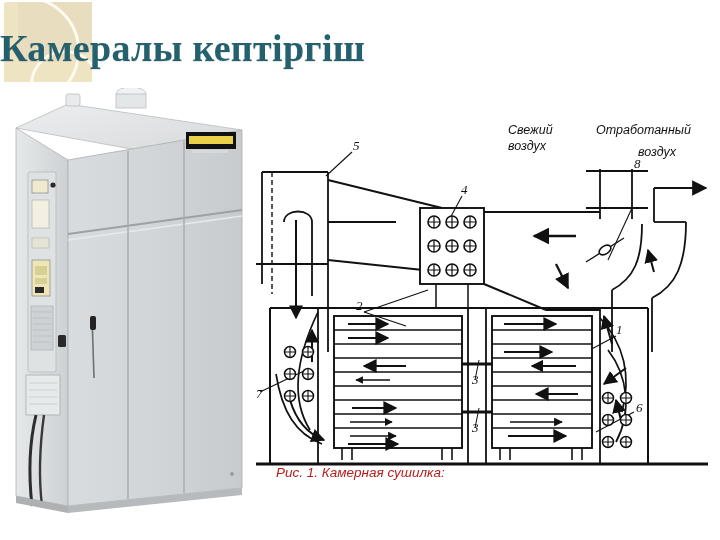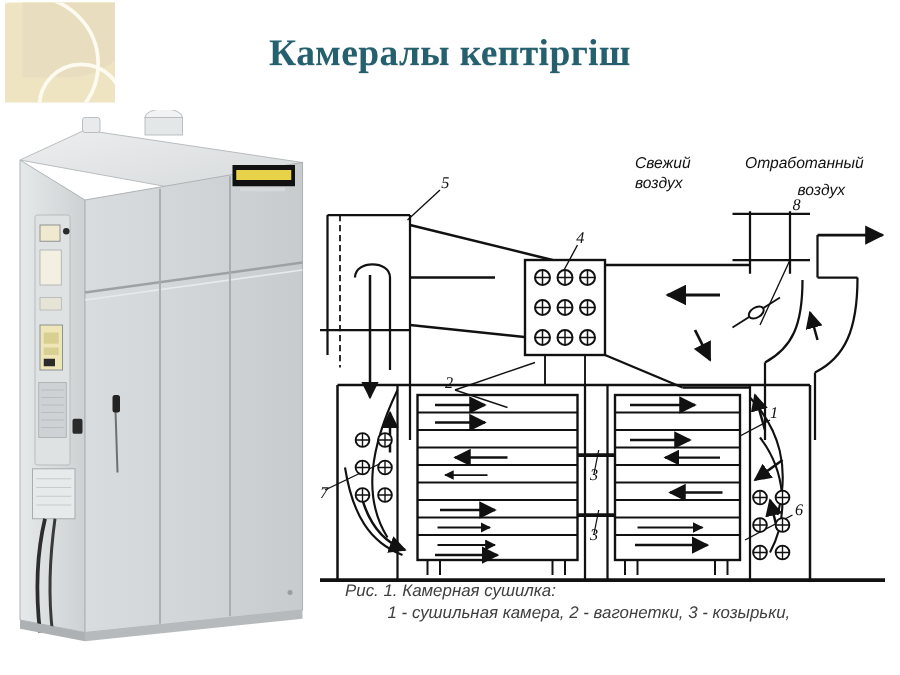--- a/index.html
+++ b/index.html
@@ -45,24 +45,23 @@
     background: #e6dcbe;
     border-radius: 0 0 60% 0;
     opacity: .85;
   }
 
   
   #page-title {
     position: absolute;
     left: 0; top: 26px;
     width: 720px;
-    text-align: center;
     font-family: "Liberation Serif", serif;
     font-weight: bold;
-    font-size: 30px;
+    font-size: 38px;
     letter-spacing: .3px;
     color: #24606e;
     text-shadow: 0 1px 0 rgba(0,0,0,.10);
   }
 
   
   #dryer-photo {
     position: absolute;
     left: 6px; top: 88px;
     width: 244px; height: 432px;
@@ -77,21 +76,21 @@
   }
   #schematic svg { display:block; }
 
   
   #figure-caption {
     position: absolute;
     left: 258px; top: 464px;
     width: 458px;
     font-family: "Liberation Sans", sans-serif;
     font-size: 13.5px;
-    color: #404040;
+    color: #b91c1c;
     line-height: 17px;
     font-style: italic;
   }
   #figure-caption .cap-line-1 { display:block; padding-left: 18px; }
   #figure-caption .cap-line-2 { display:block; padding-left: 52px; }
   #figure-caption .cap-line-3 { display:block; padding-left: 52px; }
 
   .dlabel {
     font-family: "Liberation Serif", serif;
     font-style: italic;
@@ -399,14 +398,13 @@
   <text class="dlabel" x="216" y="272">3</text>
   <text class="dlabel" x="216" y="320">3</text>
   <text class="dlabel" x="360" y="222">1</text>
   <text class="dlabel" x="380" y="300">6</text>
   <text class="dlabel" x="0" y="286">7</text>
 </svg>
 </div>
 
 <div id="figure-caption">
   <span class="cap-line-1">Рис. 1. Камерная сушилка:</span>
-  <span class="cap-line-2">1 - сушильная камера, 2 - вагонетки, 3 - козырьки,</span>
 </div>
 
 </body></html>

